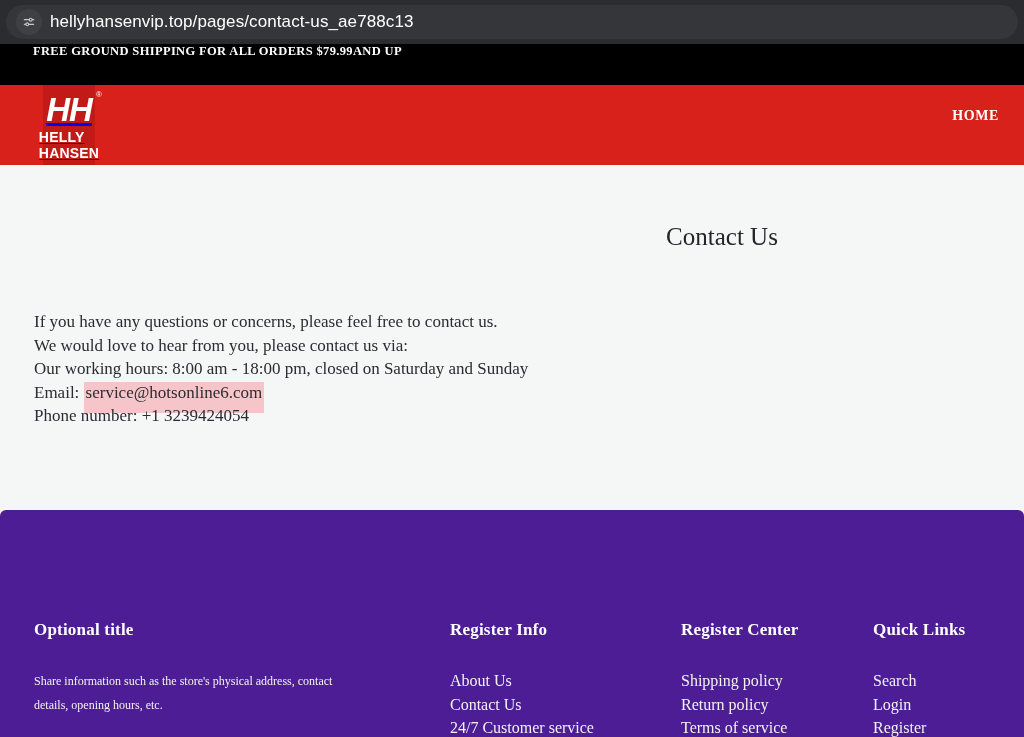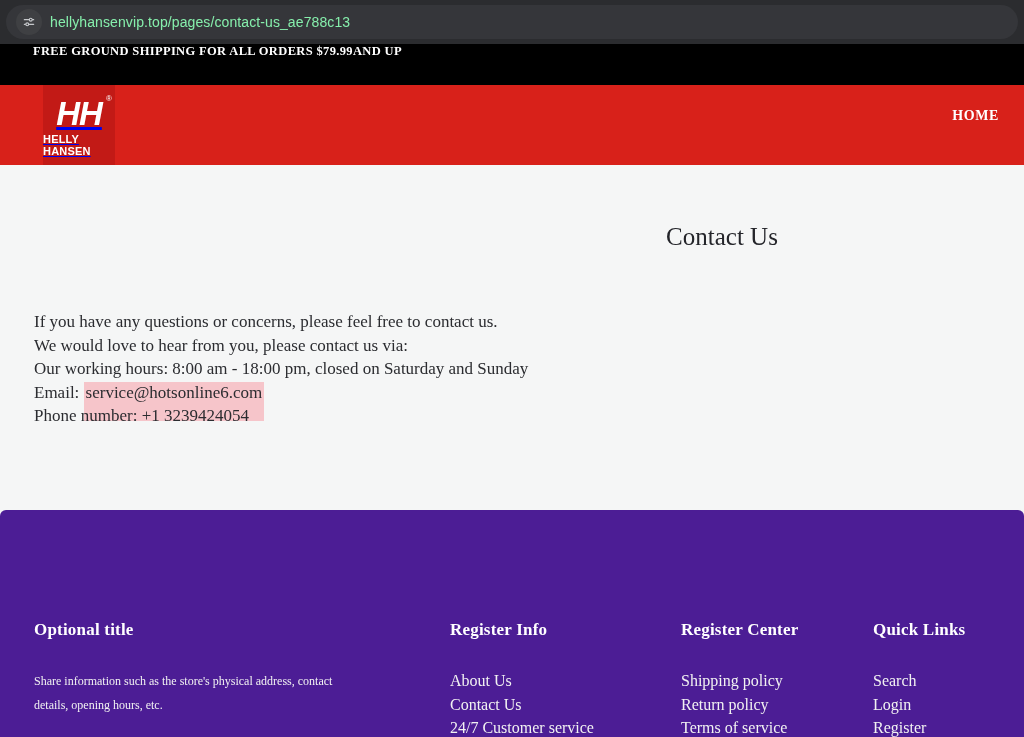--- a/index.html
+++ b/index.html
@@ -36,22 +36,22 @@
     border-radius: 50%;
     background: #3f4043;
     display: flex;
     align-items: center;
     justify-content: center;
     flex: none;
     margin-right: 8px;
   }
   .url-text {
     font-family: "Liberation Sans", sans-serif;
-    font-size: 14px;
-    color: #86efac;
+    font-size: 17px;
+    color: #ffffff;
     letter-spacing: .1px;
     white-space: nowrap;
   }
 
   
   .announcement {
     height: 41px;
     width: 1024px;
     background: #000000;
     display: flex;
@@ -72,21 +72,21 @@
     width: 1024px;
     background: #d8211a;
     display: flex;
     align-items: center;
     position: relative;
   }
   .logo-block {
     position: absolute;
     left: 43px;
     top: 0;
-    width: 72px;
+    width: 52px;
     height: 80px;
     background: #c21a16;
     display: flex;
     flex-direction: column;
     align-items: center;
     justify-content: center;
     padding-top: 4px;
   }
   .logo-hh {
     position: relative;
@@ -102,21 +102,21 @@
     position: absolute;
     top: -2px;
     right: -9px;
     font-size: 8px;
     font-style: normal;
     font-weight: normal;
   }
   .logo-word {
     color: #ffffff;
     font-family: "Liberation Sans", sans-serif;
-    font-size: 11px;
+    font-size: 14px;
     font-weight: bold;
     letter-spacing: .2px;
     margin-top: 3px;
   }
   .nav {
     position: absolute;
     right: 0;
     top: 0;
     height: 61px;
     display: flex;
@@ -157,21 +157,21 @@
     left: 34px;
     font-family: "Liberation Serif", serif;
     font-size: 17px;
     color: #2b2c30;
     line-height: 23.5px;
   }
   .contact-line { white-space: nowrap; }
   .email-highlight {
     background: #f6c5ca;
     color: #2b2c30;
-    padding: 1px 2px 19px 2px;
+    padding: 1px 2px 11px 2px;
   }
 
   
   .footer {
     width: 1024px;
     height: 256px;
     background: #4c1d95;
     position: relative;
     border-radius: 6px;
   }

